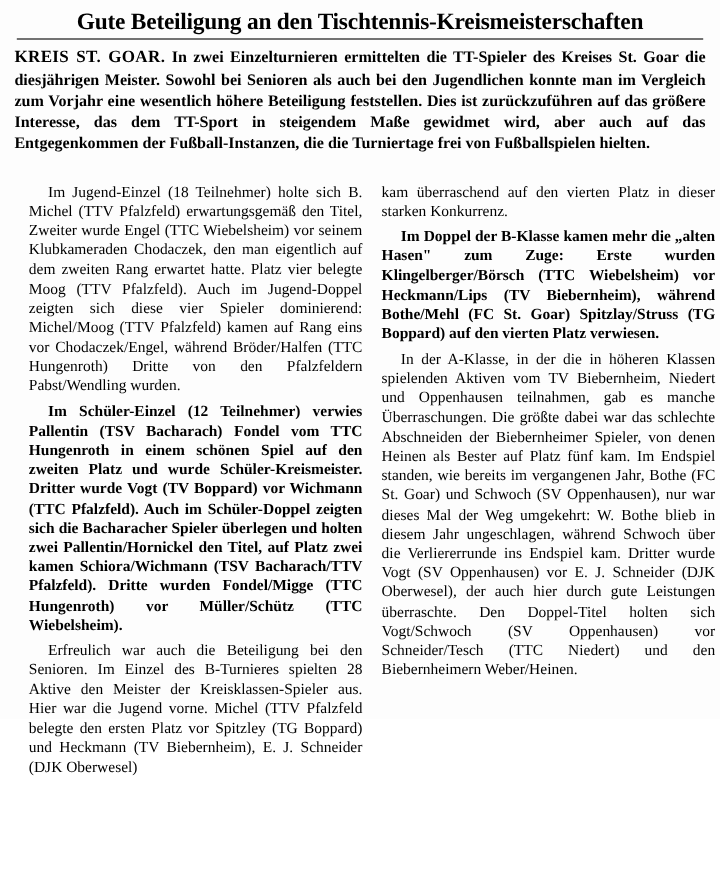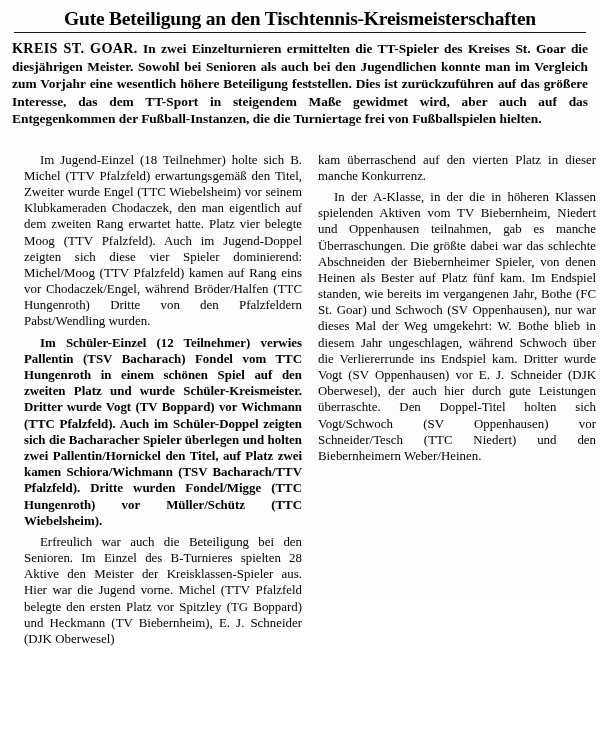--- a/index.html
+++ b/index.html
@@ -87,18 +87,19 @@
 
   <div class="cols">
 
     <div class="col">
       <p class="body">Im Jugend-Einzel (18 Teilnehmer) holte sich B. Michel (TTV Pfalzfeld) erwartungsgemäß den Titel, Zweiter wurde Engel (TTC Wiebelsheim) vor seinem Klubkameraden Chodaczek, den man eigentlich auf dem zweiten Rang erwartet hatte. Platz vier belegte Moog (TTV Pfalzfeld). Auch im Jugend-Doppel zeigten sich diese vier Spieler dominierend: Michel/Moog (TTV Pfalzfeld) kamen auf Rang eins vor Chodaczek/Engel, während Bröder/Halfen (TTC Hungenroth) Dritte von den Pfalzfeldern Pabst/Wendling wurden.</p>
       <p class="body bold">Im Schüler-Einzel (12 Teilnehmer) verwies Pallentin (TSV Bacharach) Fondel vom TTC Hungenroth in einem schönen Spiel auf den zweiten Platz und wurde Schüler-Kreismeister. Dritter wurde Vogt (TV Boppard) vor Wichmann (TTC Pfalzfeld). Auch im Schüler-Doppel zeigten sich die Bacharacher Spieler überlegen und holten zwei Pallentin/Hornickel den Titel, auf Platz zwei kamen Schiora/Wichmann (TSV Bacharach/TTV Pfalzfeld). Dritte wurden Fondel/Migge (TTC Hungenroth) vor Müller/Schütz (TTC Wiebelsheim).</p>
       <p class="body">Erfreulich war auch die Beteiligung bei den Senioren. Im Einzel des B-Turnieres spielten 28 Aktive den Meister der Kreisklassen-Spieler aus. Hier war die Jugend vorne. Michel (TTV Pfalzfeld belegte den ersten Platz vor Spitzley (TG Boppard) und Heckmann (TV Biebernheim), E. J. Schneider (DJK Oberwesel)</p>
     </div>
 
     <div class="col">
-      <p class="body noindent">kam überraschend auf den vierten Platz in dieser manche Konkurrenz.</p>
+      <p class="body noindent">kam überraschend auf den vierten Platz in dieser starken Konkurrenz.</p>
+      <p class="body bold">Im Doppel der B-Klasse kamen mehr die „alten Hasen" zum Zuge: Erste wurden Klingelberger/Börsch (TTC Wiebelsheim) vor Heckmann/Lips (TV Biebernheim), während Bothe/Mehl (FC St. Goar) Spitzlay/Struss (TG Boppard) auf den vierten Platz verwiesen.</p>
       <p class="body">In der A-Klasse, in der die in höheren Klassen spielenden Aktiven vom TV Biebernheim, Niedert und Oppenhausen teilnahmen, gab es manche Überraschungen. Die größte dabei war das schlechte Abschneiden der Biebernheimer Spieler, von denen Heinen als Bester auf Platz fünf kam. Im Endspiel standen, wie bereits im vergangenen Jahr, Bothe (FC St. Goar) und Schwoch (SV Oppenhausen), nur war dieses Mal der Weg umgekehrt: W. Bothe blieb in diesem Jahr ungeschlagen, während Schwoch über die Verliererrunde ins Endspiel kam. Dritter wurde Vogt (SV Oppenhausen) vor E. J. Schneider (DJK Oberwesel), der auch hier durch gute Leistungen überraschte. Den Doppel-Titel holten sich Vogt/Schwoch (SV Oppenhausen) vor Schneider/Tesch (TTC Niedert) und den Biebernheimern Weber/Heinen.</p>
     </div>
 
   </div>
 </div>
 
 </body></html>

